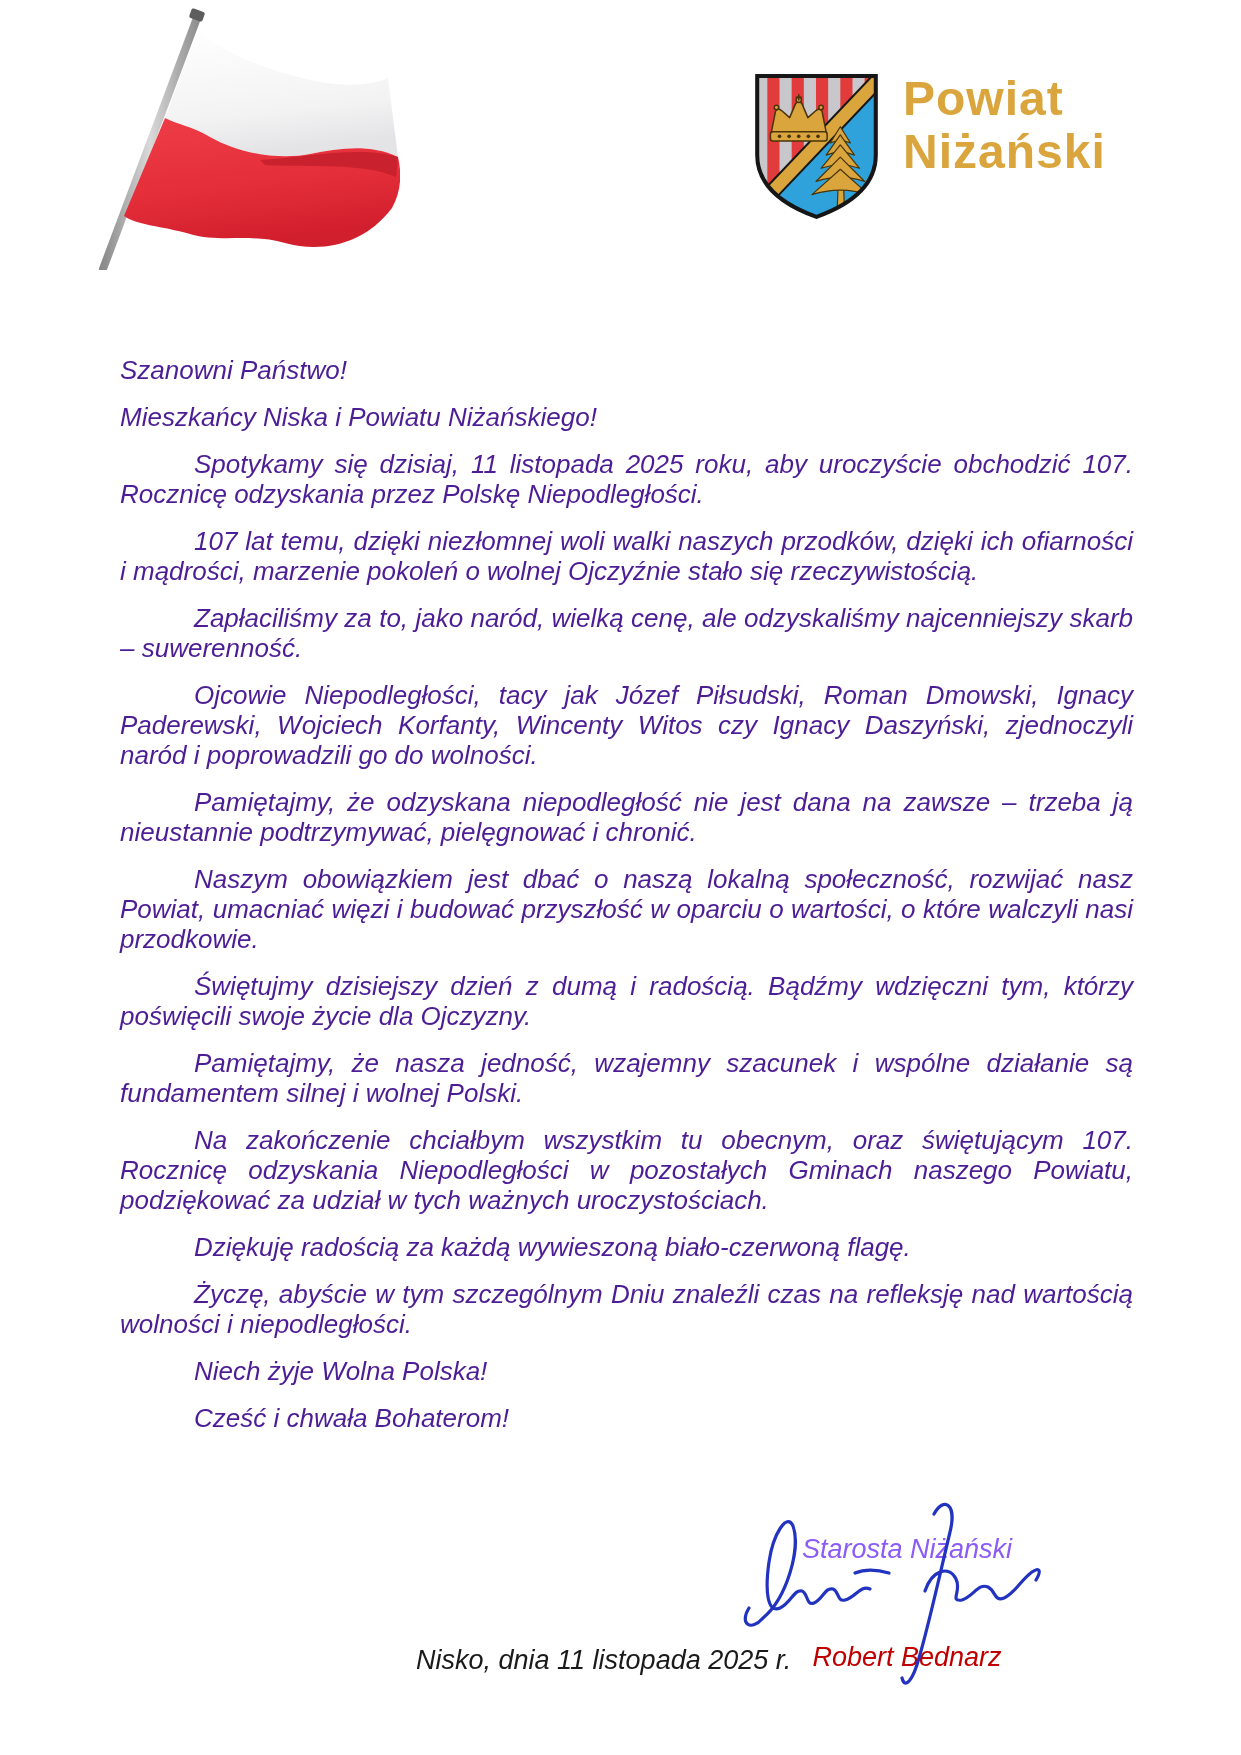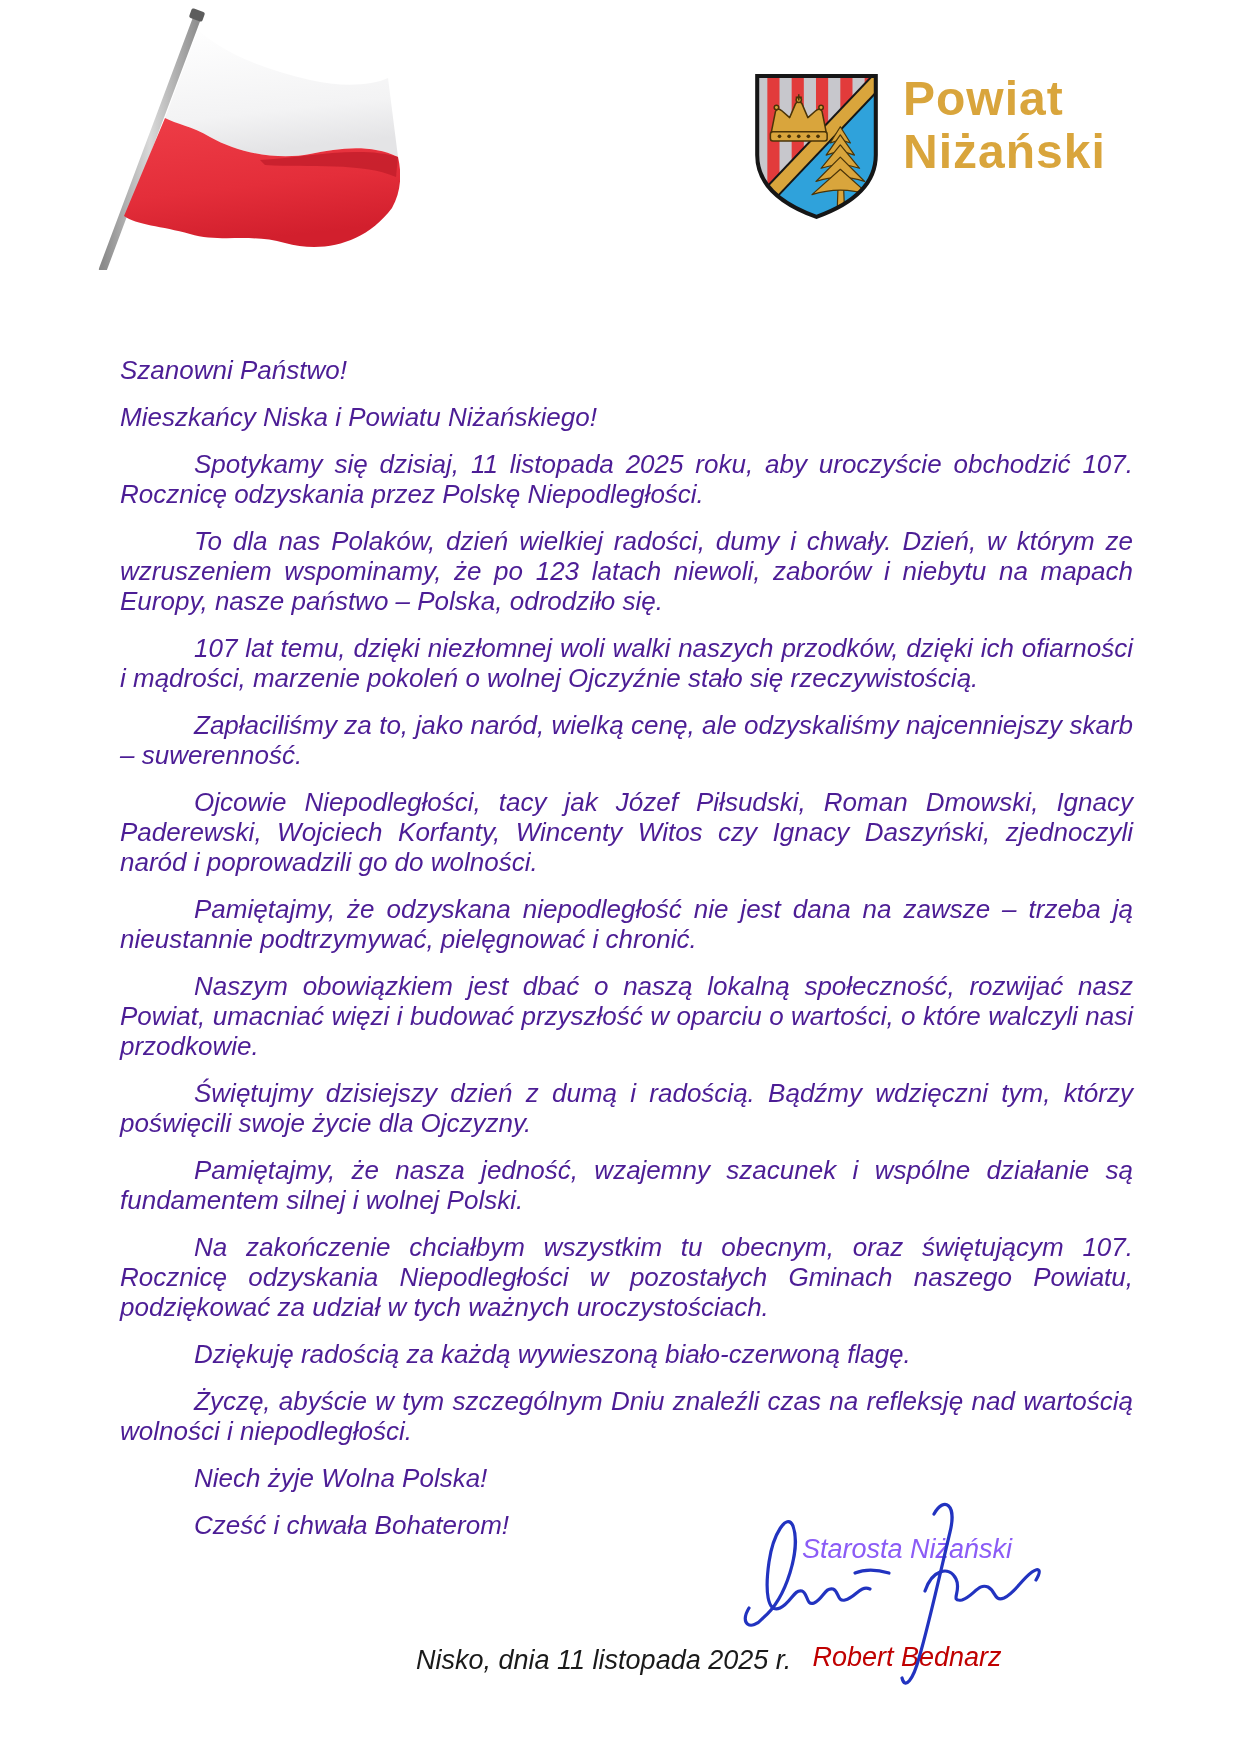--- a/index.html
+++ b/index.html
@@ -150,21 +150,20 @@
 
   <div class="logo-text" style="color: rgb(217, 165, 60);">
     <div>Powiat</div>
     <div>Niżański</div>
   </div>
 
   <div class="letter-body" id="letter-body">
       <p class="no-indent">Szanowni Państwo!</p>
       <p class="no-indent">Mieszkańcy Niska i Powiatu Niżańskiego!</p>
       <p>Spotykamy się dzisiaj, 11 listopada 2025 roku, aby uroczyście obchodzić 107. Rocznicę odzyskania przez Polskę Niepodległości.</p>
-      <p>To dla nas Polaków, dzień wielkiej radości, dumy i chwały. Dzień, w którym ze wzruszeniem wspominamy, że po 123 latach niewoli, zaborów i niebytu na mapach Europy, nasze państwo – Polska, odrodziło się.</p>
       <p>107 lat temu, dzięki niezłomnej woli walki naszych przodków, dzięki ich ofiarności i mądrości, marzenie pokoleń o wolnej Ojczyźnie stało się rzeczywistością.</p>
       <p>Zapłaciliśmy za to, jako naród, wielką cenę, ale odzyskaliśmy najcenniejszy skarb – suwerenność.</p>
       <p>Ojcowie Niepodległości, tacy jak Józef Piłsudski, Roman Dmowski, Ignacy Paderewski, Wojciech Korfanty, Wincenty Witos czy Ignacy Daszyński, zjednoczyli naród i poprowadzili go do wolności.</p>
       <p>Pamiętajmy, że odzyskana niepodległość nie jest dana na zawsze – trzeba ją nieustannie podtrzymywać, pielęgnować i chronić.</p>
       <p>Naszym obowiązkiem jest dbać o naszą lokalną społeczność, rozwijać nasz Powiat, umacniać więzi i budować przyszłość w oparciu o wartości, o które walczyli nasi przodkowie.</p>
       <p>Świętujmy dzisiejszy dzień z dumą i radością. Bądźmy wdzięczni tym, którzy poświęcili swoje życie dla Ojczyzny.</p>
       <p>Pamiętajmy, że nasza jedność, wzajemny szacunek i wspólne działanie są fundamentem silnej i wolnej Polski.</p>
       <p>Na zakończenie chciałbym wszystkim tu obecnym, oraz świętującym 107. Rocznicę odzyskania Niepodległości w pozostałych Gminach naszego Powiatu, podziękować za udział w tych ważnych uroczystościach.</p>
       <p>Dziękuję radością za każdą wywieszoną biało-czerwoną flagę.</p>
       <p>Życzę, abyście w tym szczególnym Dniu znaleźli czas na refleksję nad wartością wolności i niepodległości.</p>

